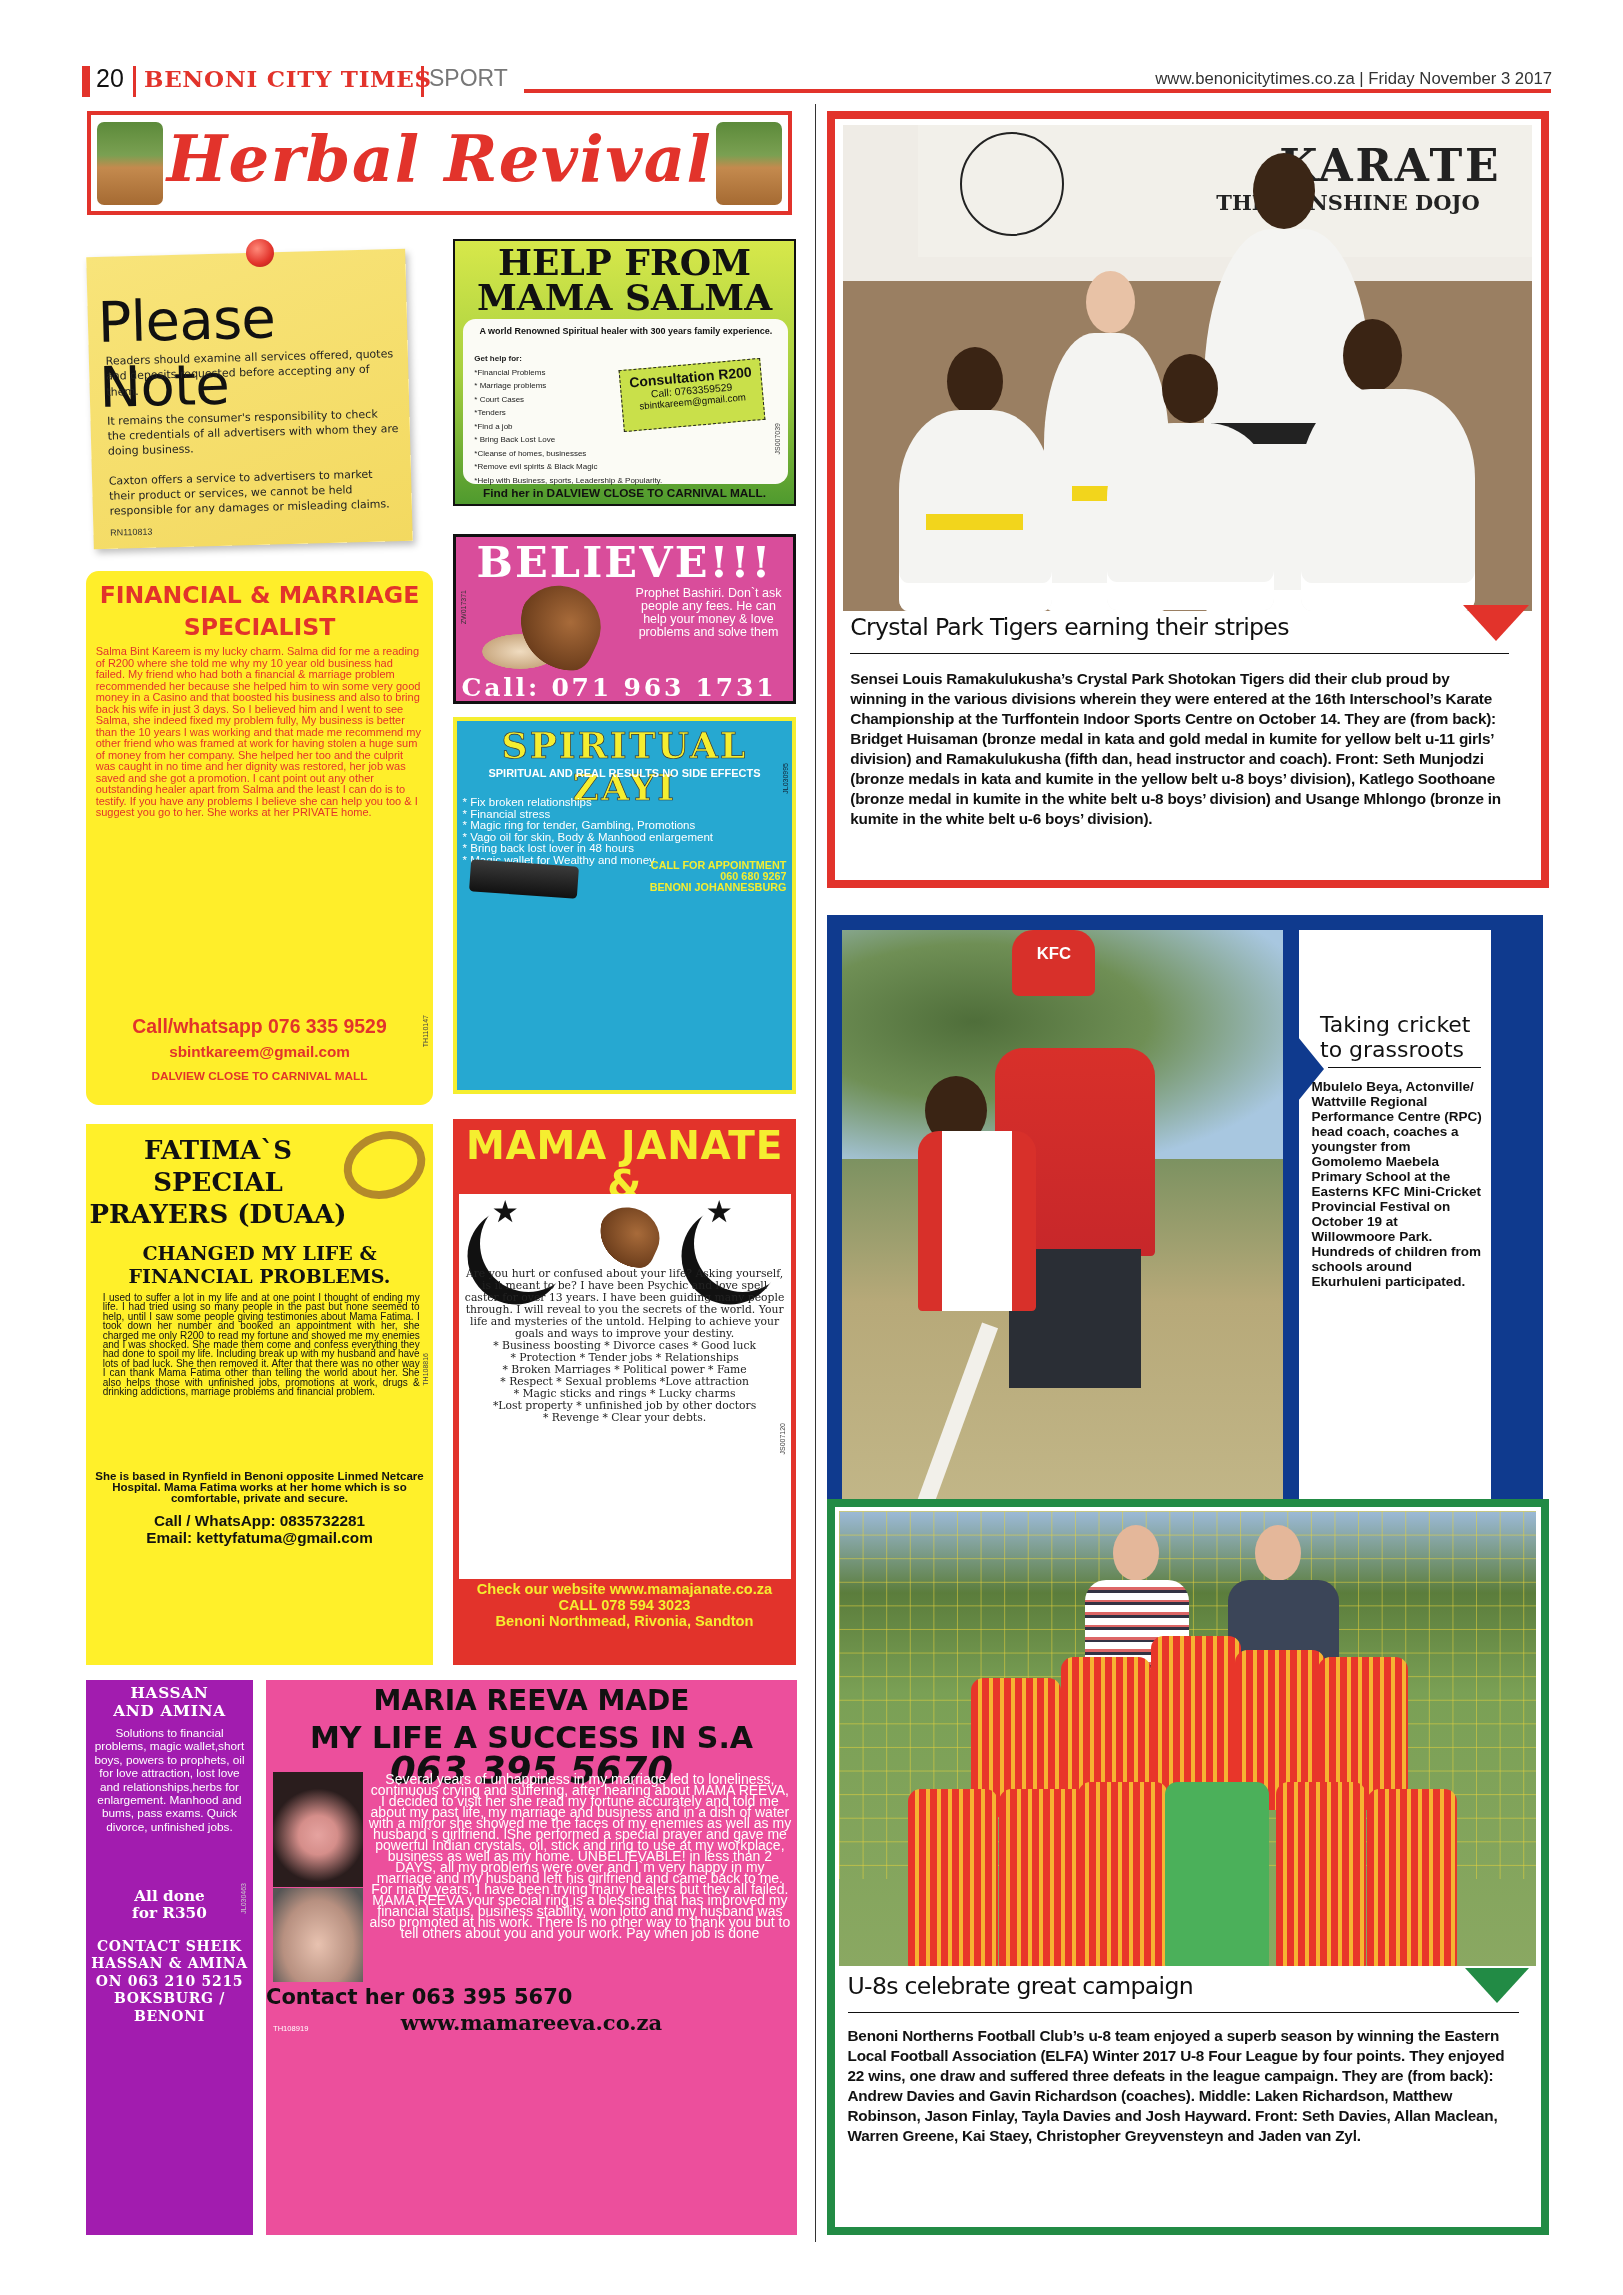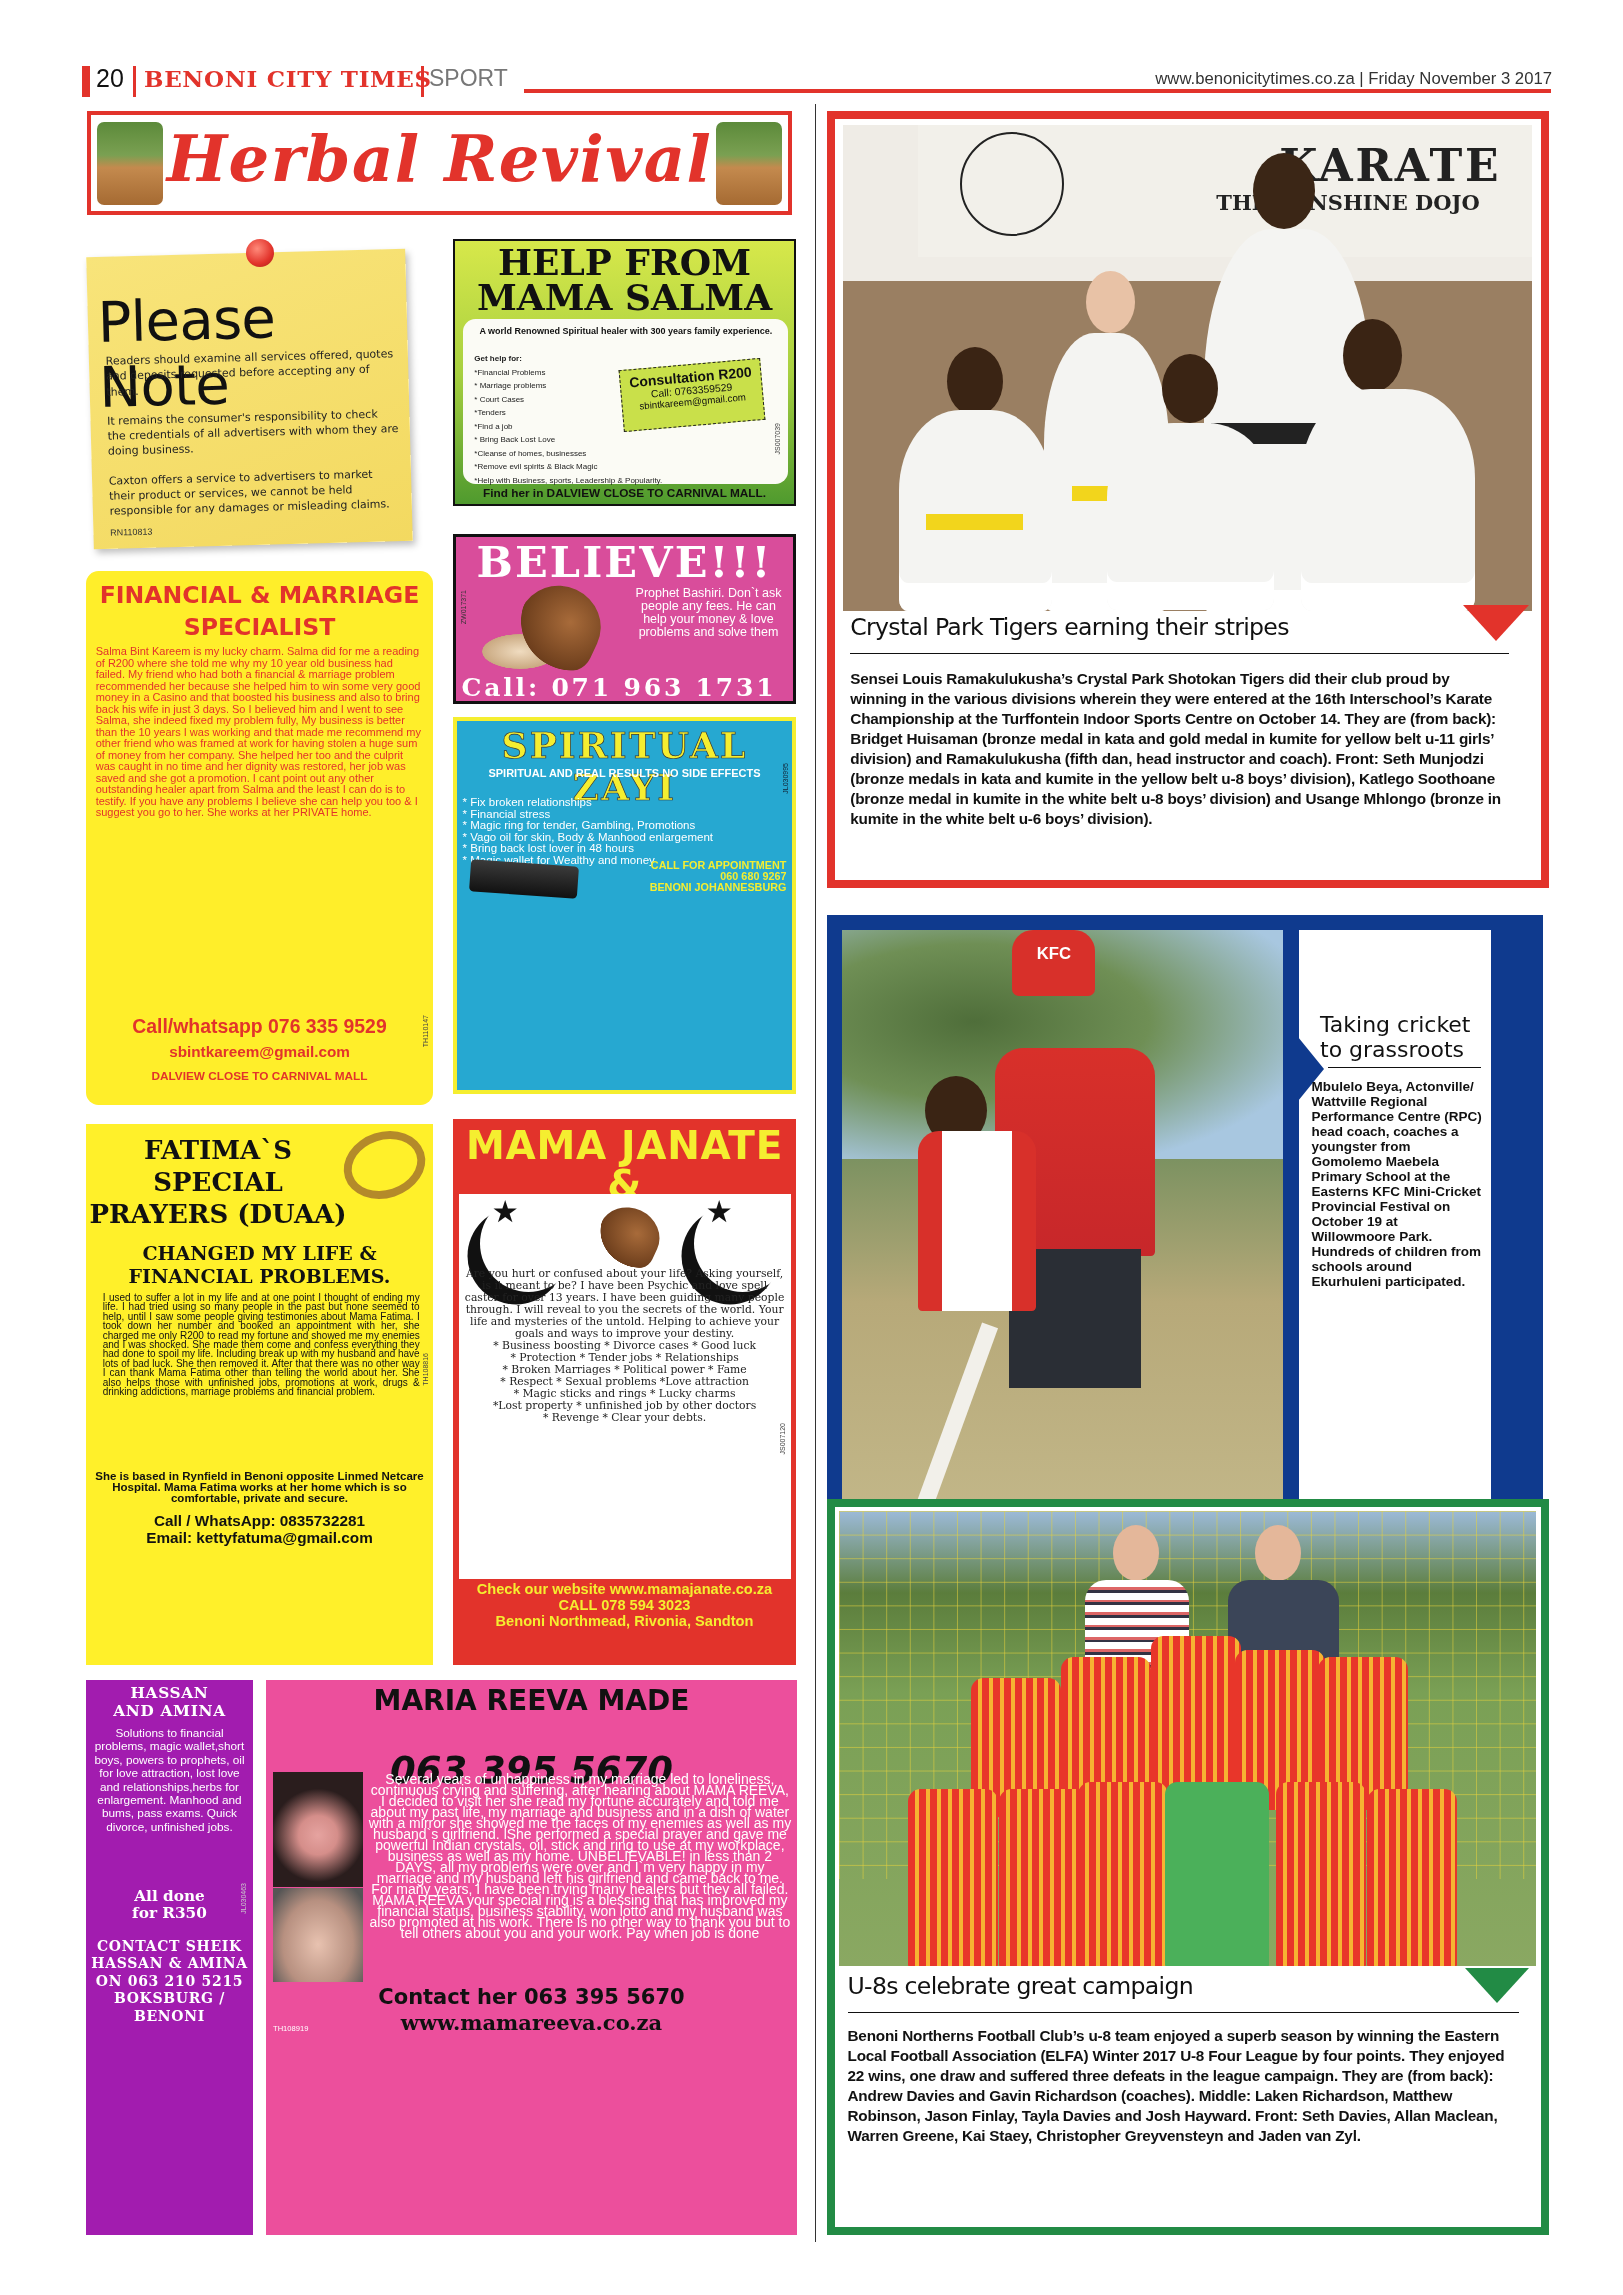--- a/index.html
+++ b/index.html
@@ -83,21 +83,21 @@
 .has-price{left:0;right:0;top:208px;text-align:center;color:#fff;font-family:"DejaVu Serif",serif;font-weight:bold;font-size:15.3px;line-height:16.7px}
 .has-contact{left:0;right:0;top:258px;text-align:center;color:#fff;font-family:"DejaVu Serif",serif;font-weight:bold;font-size:14px;line-height:17.4px;letter-spacing:0.7px}
 
 .reeva{left:266px;top:1680px;width:531px;height:555px;background:#ec4f9c}
 .reeva-t1{left:0;right:0;top:4.2px;text-align:center;font-family:"DejaVu Sans",sans-serif;font-weight:bold;font-size:28px;color:#111}
 .reeva-t2{left:0;right:0;top:40px;text-align:center;font-family:"DejaVu Sans",sans-serif;font-weight:bold;font-size:30px;color:#111}
 .reeva-phone{left:0;right:0;top:69px;text-align:center;font-family:"DejaVu Sans",sans-serif;font-weight:bold;font-size:37px;color:#111;font-style:italic}
 .reeva-img1{left:7px;top:92px;width:90px;height:115px;background:radial-gradient(circle at 50% 55%,#e6a3a0 0,#d58e8a 25%,#2a1d1d 60%)}
 .reeva-img2{left:7px;top:208px;width:90px;height:94px;background:radial-gradient(ellipse at 50% 60%,#e8c2b0,#b79080 55%,#555 90%)}
 .reeva-body{left:101px;right:4.2px;top:94px;text-align:center;color:#fff;font-size:14px;line-height:11px}
-.reeva-contact{left:0;right:0;top:305px;text-align:center;font-family:"DejaVu Sans",sans-serif;font-weight:bold;font-size:21px;color:#111}
+.reeva-contact{left:0;right:0;top:305px;font-family:"DejaVu Sans",sans-serif;font-weight:bold;font-size:21px;color:#111}
 .reeva-web{left:0;right:0;top:330px;text-align:center;font-family:"DejaVu Serif",serif;font-weight:bold;font-size:21px;color:#111}
 .reeva-ref{left:7px;top:344px;font-size:7.6px;color:#fff}
 
 .kar{left:827px;top:111px;width:722px;height:777px;border:8.3px solid #e2332b;background:#fff}
 .kar-photo{left:8.3px;top:5.6px;width:689px;height:486px;background:linear-gradient(180deg,#efece6 0 32%,#9a7f62 32% 100%);overflow:hidden}
 .kar-banner{left:75px;top:0;width:625px;height:132px;background:#f2f0ea}
 .kar-word{left:361px;top:15.3px;font-family:"DejaVu Serif",serif;font-weight:bold;font-size:44px;color:#222;letter-spacing:2.8px}
 .kar-sub{left:298px;top:65px;font-family:"DejaVu Serif",serif;font-weight:bold;font-size:21px;color:#222}
 .kid{border-radius:40% 40% 6% 6%;background:#f4f4f2;box-shadow:inset 0 -28px 0 0 #fff}
 .head{border-radius:50%}
@@ -286,20 +286,21 @@
   <div class="abs has-price">
     <div>All done</div>
     <div>for R350</div>
   </div>
   <div class="abs vref" style="right:5.6px;top:203px;color:#ccc">JL030463</div>
   <div class="abs has-contact">CONTACT SHEIK HASSAN &amp; AMINA ON 063 210 5215 BOKSBURG / BENONI</div>
 </div>
 
 <div class="abs reeva">
   <div class="abs reeva-t1">MARIA REEVA MADE</div>
+  <div class="abs reeva-t2">MY LIFE A SUCCESS IN S.A</div>
   <div class="abs reeva-phone">063 395 5670</div>
   <div class="abs reeva-img1"></div>
   <div class="abs reeva-img2"></div>
   <div class="abs reeva-body">Several years of unhappiness in my marriage led to loneliness, continuous crying and suffering, after hearing about MAMA REEVA, I decided to visit her she read my fortune accurately and told me about my past life, my marriage and business and in a dish of water with a mirror she showed me the faces of my enemies as well as my husband`s girlfriend. lShe performed a special prayer and gave me powerful Indian crystals, oil, stick and ring to use at my workplace, business as well as my home. UNBELIEVABLE! in less than 2 DAYS, all my problems were over and I`m very happy in my marriage and my husband left his girlfriend and came back to me. For many years, I have been trying many healers but they all failed. MAMA REEVA your special ring is a blessing that has improved my financial status, business stability, won lotto and my husband was also promoted at his work. There is no other way to thank you but to tell others about you and your work. Pay when job is done</div>
   <div class="abs reeva-contact">Contact her 063 395 5670</div>
   <div class="abs reeva-web">www.mamareeva.co.za</div>
   <div class="abs reeva-ref">TH108919</div>
 </div>
 
 <div class="abs kar">

